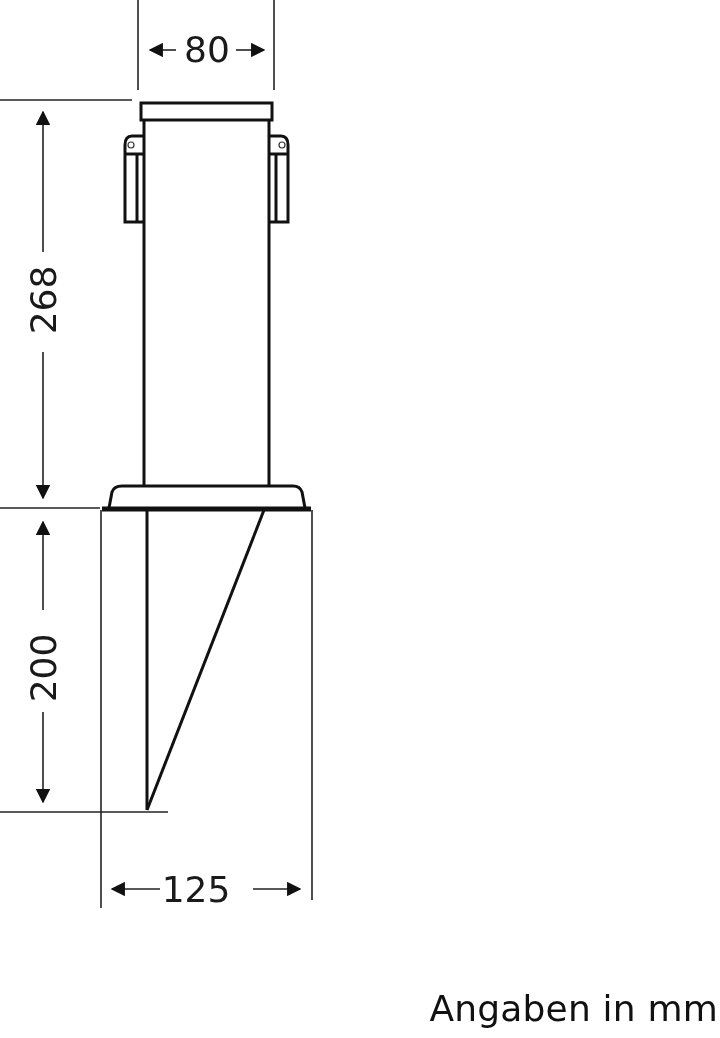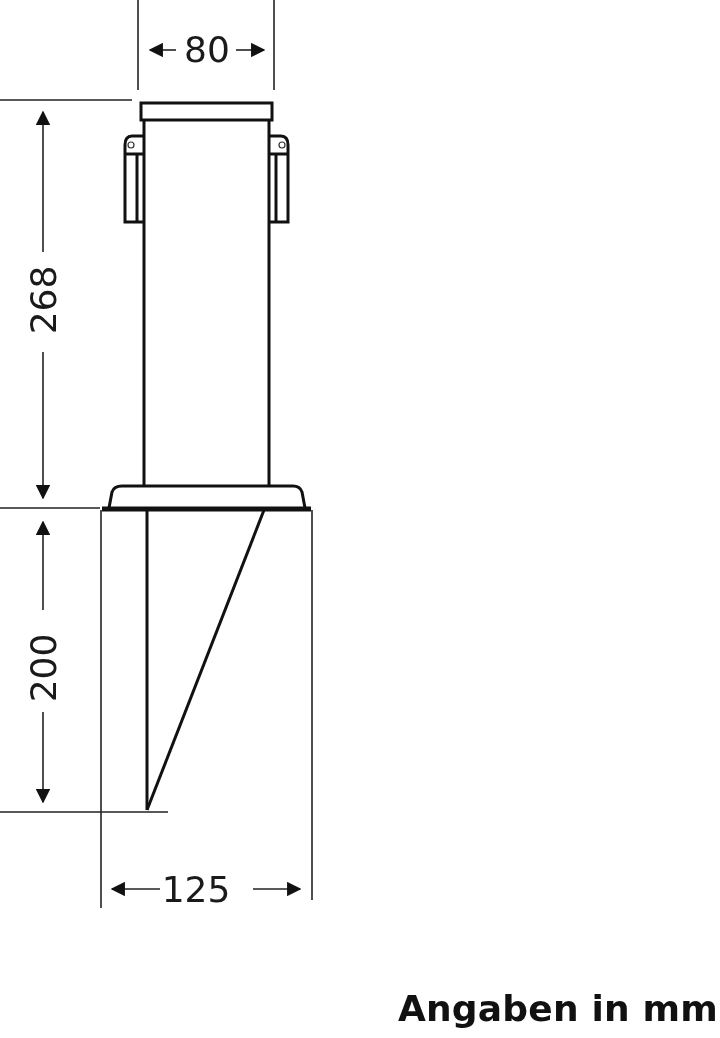--- a/index.html
+++ b/index.html
@@ -1,19 +1,19 @@
 <!DOCTYPE html>
 <html><head>
   <meta charset="utf-8">
   <style>
     html, body { margin: 0; padding: 0; background: #ffffff; }
     body { width: 720px; height: 1038px; position: relative; overflow: hidden; }
     #drawing { position: absolute; left: 0; top: 0; }
     .dim-text { font-family: "DejaVu Sans", sans-serif; font-size: 36px; fill: #1a1a1a; }
-    .note { position: absolute; right: 2px; top: 988px; font-family: "DejaVu Sans", sans-serif; font-size: 36px; color: #111; white-space: nowrap; letter-spacing: 0.2px; font-weight: bold; }
+    .note { position: absolute; right: 2px; top: 988px; font-family: "DejaVu Sans", sans-serif; font-size: 36px; color: #111; white-space: nowrap; letter-spacing: 0.2px; }
     .thin { stroke: #222; stroke-width: 1.6; fill: none; }
     .body { stroke: #111; stroke-width: 3; fill: none; }
     .bold { stroke: #111; stroke-width: 5; fill: none; }
   </style>
 </head>
 <body>
 
 <svg id="drawing" width="720" height="1038" viewBox="0 0 720 1038">
   <defs>
     <marker id="arrow" viewBox="0 0 10 10" refX="9" refY="5" markerWidth="9" markerHeight="9" orient="auto-start-reverse">

